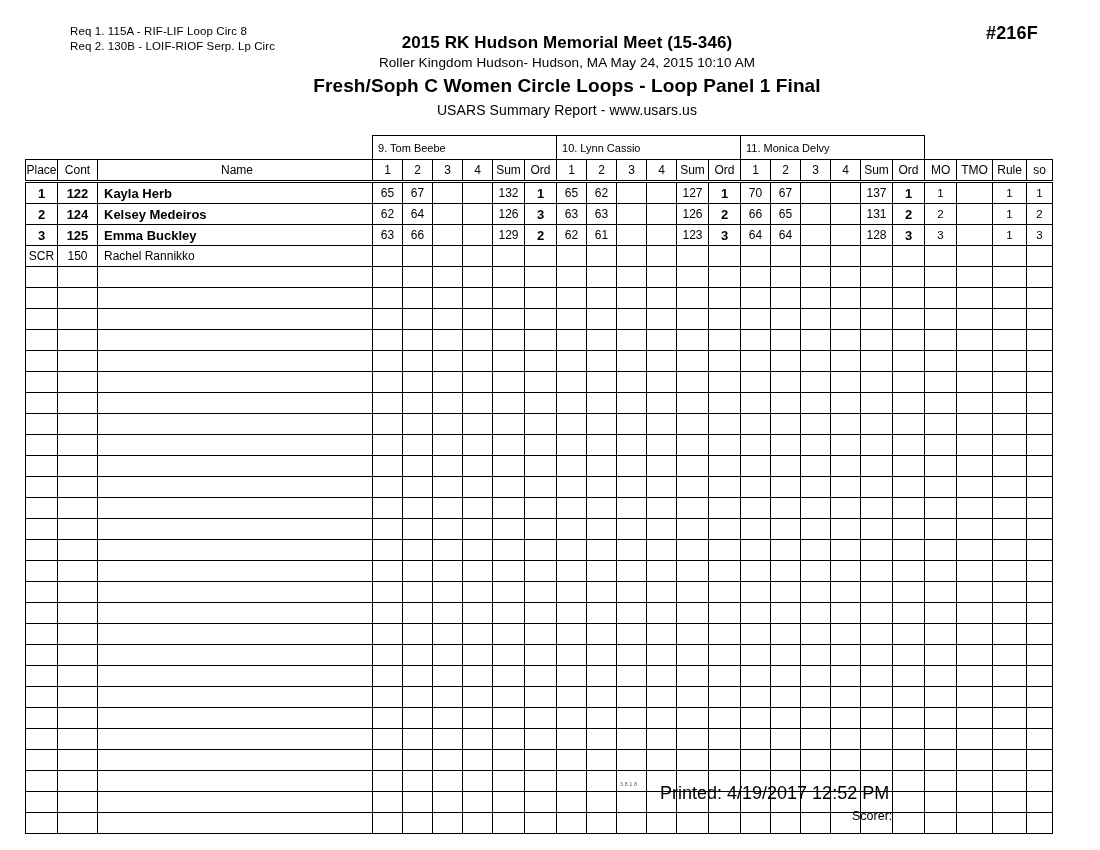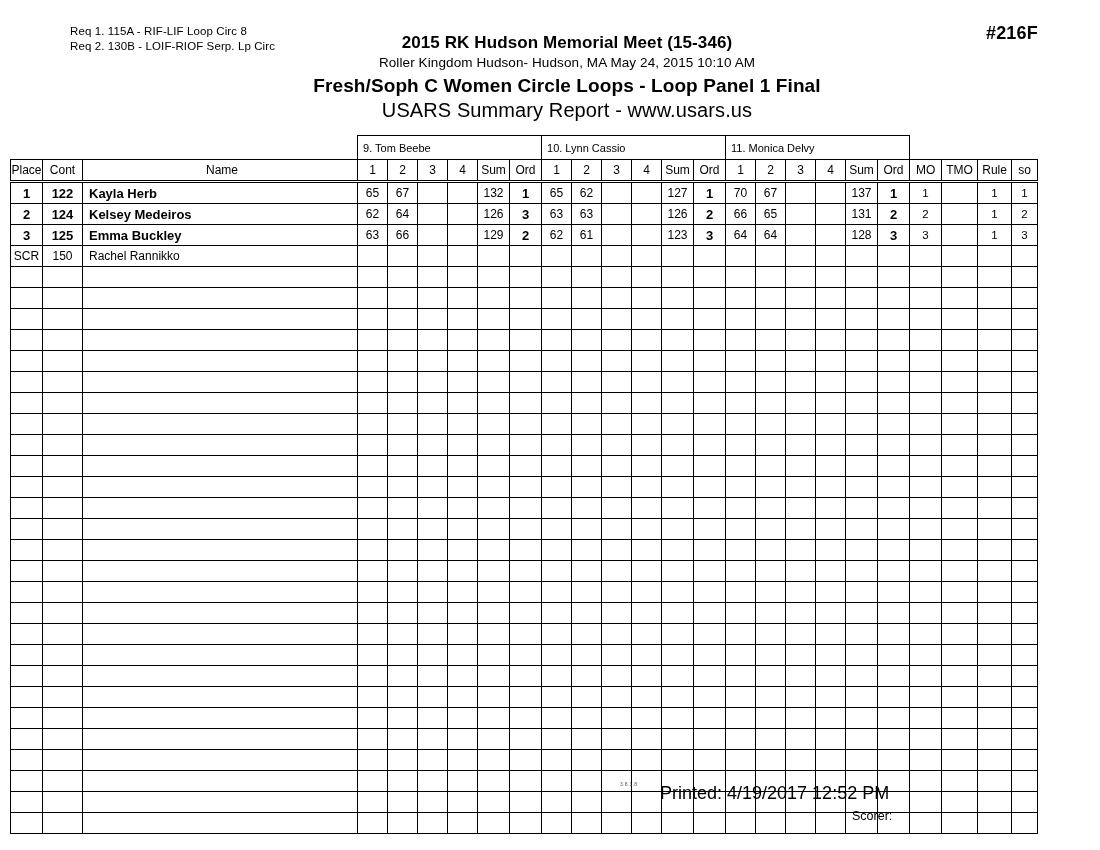--- a/index.html
+++ b/index.html
@@ -60,29 +60,29 @@
     line-height: 20px;
     letter-spacing: 0.1px;
   }
   .event-title {
     font-size: 19px;
     font-weight: bold;
     line-height: 26px;
     letter-spacing: 0.1px;
   }
   .report-line {
-    font-size: 20px;
+    font-size: 14px;
     line-height: 22px;
     letter-spacing: 0.1px;
   }
 
   
   .sheet-wrap {
     position: absolute;
-    left: 10px;
+    left: 25px;
     top: 135px;
     width: 1010px;
   }
   table.sheet {
     border-collapse: collapse;
     table-layout: fixed;
     width: 1010px;
     font-size: 11.5px;
   }
   table.sheet td, table.sheet th {

